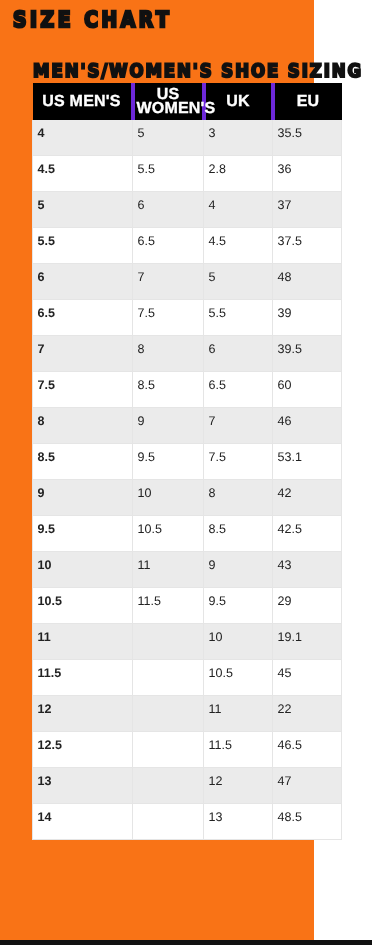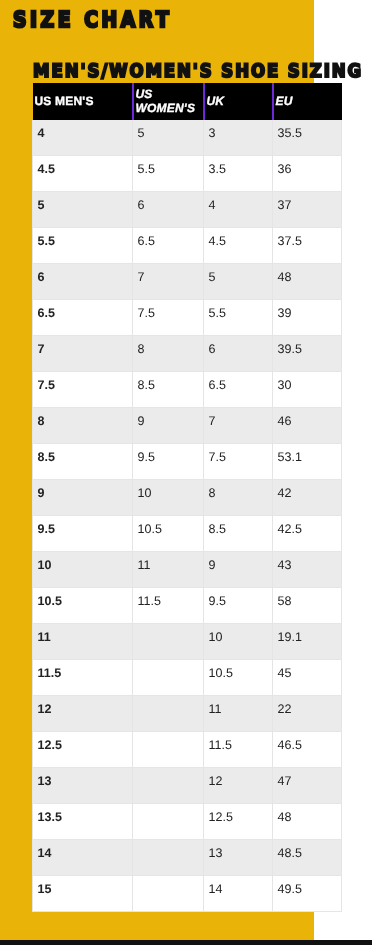--- a/index.html
+++ b/index.html
@@ -18,21 +18,21 @@
     overflow: hidden;
     font-family: "Liberation Sans", sans-serif;
     -webkit-font-smoothing: antialiased;
     text-rendering: geometricPrecision;
   }
   .page {
     position: absolute;
     left: 0; top: 0;
     width: 314px;
     height: 945px;
-    background: #eab308;
+    background: #f97316;
   }
   .title {
     position: absolute;
     left: 13px;
     top: 9.5px;
     font-family: "DejaVu Sans Condensed", "DejaVu Sans", sans-serif;
     font-weight: 700;
     font-size: 22px;
     letter-spacing: 3.8px;
     color: #111111;
@@ -62,33 +62,32 @@
     position: absolute;
     left: 32px;
     top: 83px;
     width: 309px;
     border-collapse: collapse;
     table-layout: fixed;
   }
   .chart-table th {
     background: #000000;
     color: #ffffff;
-    font-size: 12px;
+    font-size: 16px;
     font-weight: 700;
     letter-spacing: 0.2px;
     -webkit-text-stroke: 0.35px #ffffff;
-    text-align: left;
+    text-align: center;
     vertical-align: middle;
     border: none;
     padding: 5px 2px 5px 2px;
     line-height: 13.5px;
   }
   .chart-table th + th {
-    border-left: 2px solid #6d28d9;
-    font-style: italic;
+    border-left: 4px solid #6d28d9;
   }
   .chart-table td {
     font-size: 12.5px;
     color: #222222;
     padding: 7px 0 15px 4.5px;
     box-sizing: border-box;
     text-align: left;
     vertical-align: top;
     line-height: 13px;
     border-right: 1px solid #e5e5e5;
@@ -137,21 +136,21 @@
     <tbody id="table-body">
         <tr>
           <td>4</td>
           <td>5</td>
           <td>3</td>
           <td>35.5</td>
         </tr>
         <tr>
           <td>4.5</td>
           <td>5.5</td>
-          <td>3.5</td>
+          <td>2.8</td>
           <td>36</td>
         </tr>
         <tr>
           <td>5</td>
           <td>6</td>
           <td>4</td>
           <td>37</td>
         </tr>
         <tr>
           <td>5.5</td>
@@ -174,21 +173,21 @@
         <tr>
           <td>7</td>
           <td>8</td>
           <td>6</td>
           <td>39.5</td>
         </tr>
         <tr>
           <td>7.5</td>
           <td>8.5</td>
           <td>6.5</td>
-          <td>30</td>
+          <td>60</td>
         </tr>
         <tr>
           <td>8</td>
           <td>9</td>
           <td>7</td>
           <td>46</td>
         </tr>
         <tr>
           <td>8.5</td>
           <td>9.5</td>
@@ -210,21 +209,21 @@
         <tr>
           <td>10</td>
           <td>11</td>
           <td>9</td>
           <td>43</td>
         </tr>
         <tr>
           <td>10.5</td>
           <td>11.5</td>
           <td>9.5</td>
-          <td>58</td>
+          <td>29</td>
         </tr>
         <tr>
           <td>11</td>
           <td></td>
           <td>10</td>
           <td>19.1</td>
         </tr>
         <tr>
           <td>11.5</td>
           <td></td>
@@ -243,33 +242,21 @@
           <td>11.5</td>
           <td>46.5</td>
         </tr>
         <tr>
           <td>13</td>
           <td></td>
           <td>12</td>
           <td>47</td>
         </tr>
         <tr>
-          <td>13.5</td>
-          <td></td>
-          <td>12.5</td>
-          <td>48</td>
-        </tr>
-        <tr>
           <td>14</td>
           <td></td>
           <td>13</td>
           <td>48.5</td>
-        </tr>
-        <tr>
-          <td>15</td>
-          <td></td>
-          <td>14</td>
-          <td>49.5</td>
         </tr>
       </tbody>
   </table>
   <div class="bottom-bar"></div>
 </div>
 
 </body></html>

